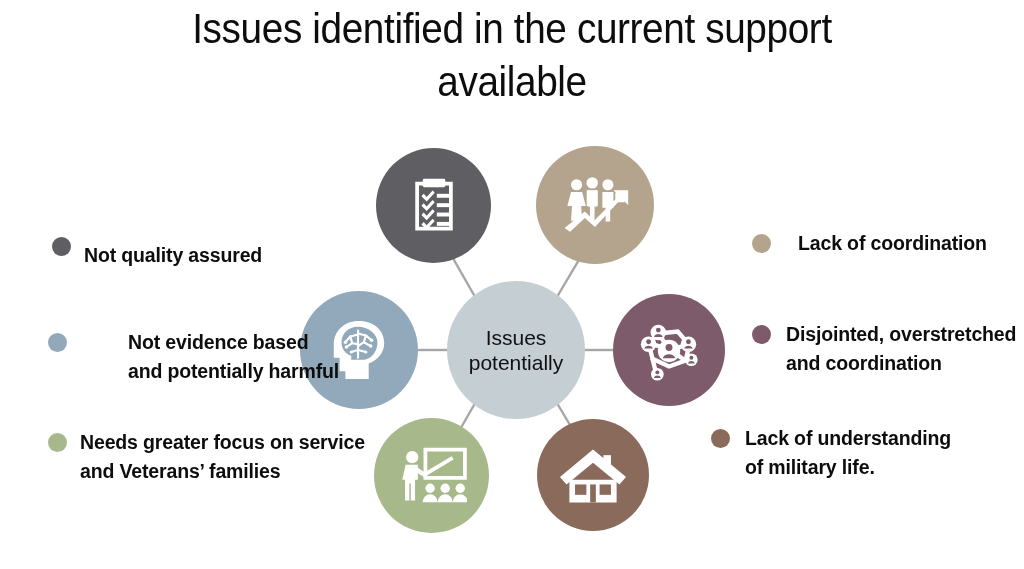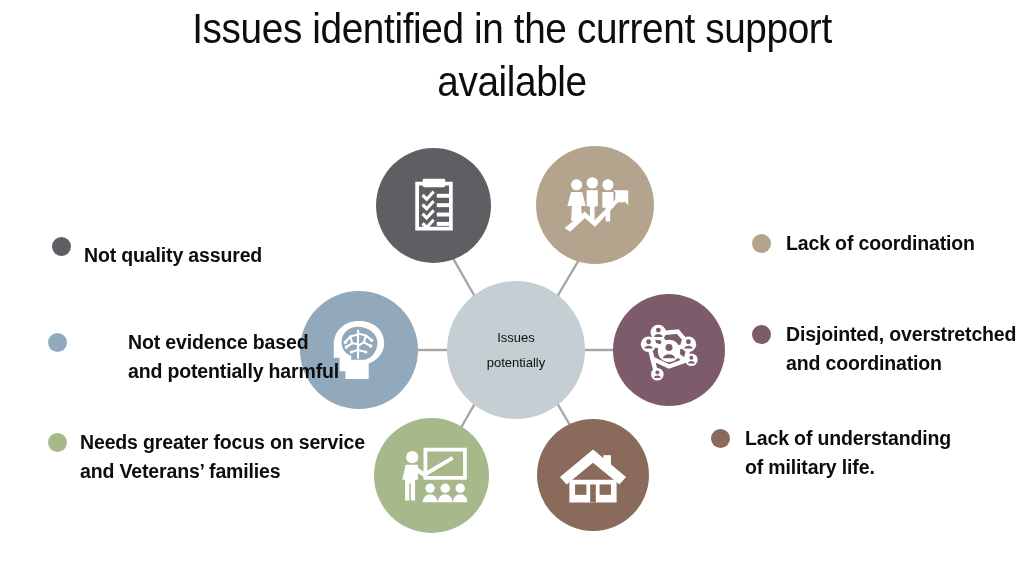--- a/index.html
+++ b/index.html
@@ -67,21 +67,21 @@
   .node svg { display: block; }
 
   #hub {
     background: #c4ced3;
     width: 138px;
     height: 138px;
     left: 447px;
     top: 281px;
     flex-direction: column;
     line-height: 25px;
-    font-size: 13px;
+    font-size: 21px;
     color: #111111;
   }
   #hub .hub-line { display: block; }
 
   
   .legend-row {
     position: absolute;
     display: flex;
     align-items: flex-start;
     font-size: 19.5px;
@@ -300,21 +300,21 @@
     <span class="legend-text" style="white-space: pre-line;">Not evidence based
 and potentially harmful</span>
   </div>
 
   <div class="legend-row legend-left" style="left:48px; top:428px; width:330px;">
     <span class="dot" style="background:#a7b98b;"></span>
     <span class="legend-text" style="white-space: pre-line;">Needs greater focus on service
 and Veterans’ families</span>
   </div>
 
-  <div class="legend-row legend-right" style="left:752px; top:229px; width:270px;">
+  <div class="legend-row legend-right" style="left:752px; top:229px; width:270px;gap:12px;">
     <span class="dot" style="background:#b5a48d;"></span>
     <span class="legend-text" style="white-space: pre-line;">Lack of coordination</span>
   </div>
 
   <div class="legend-row legend-right" style="left:752px; top:320px; width:272px;">
     <span class="dot" style="background:#7d5b6a;"></span>
     <span class="legend-text" style="white-space: pre-line;">Disjointed, overstretched
  and coordination</span>
   </div>
 

